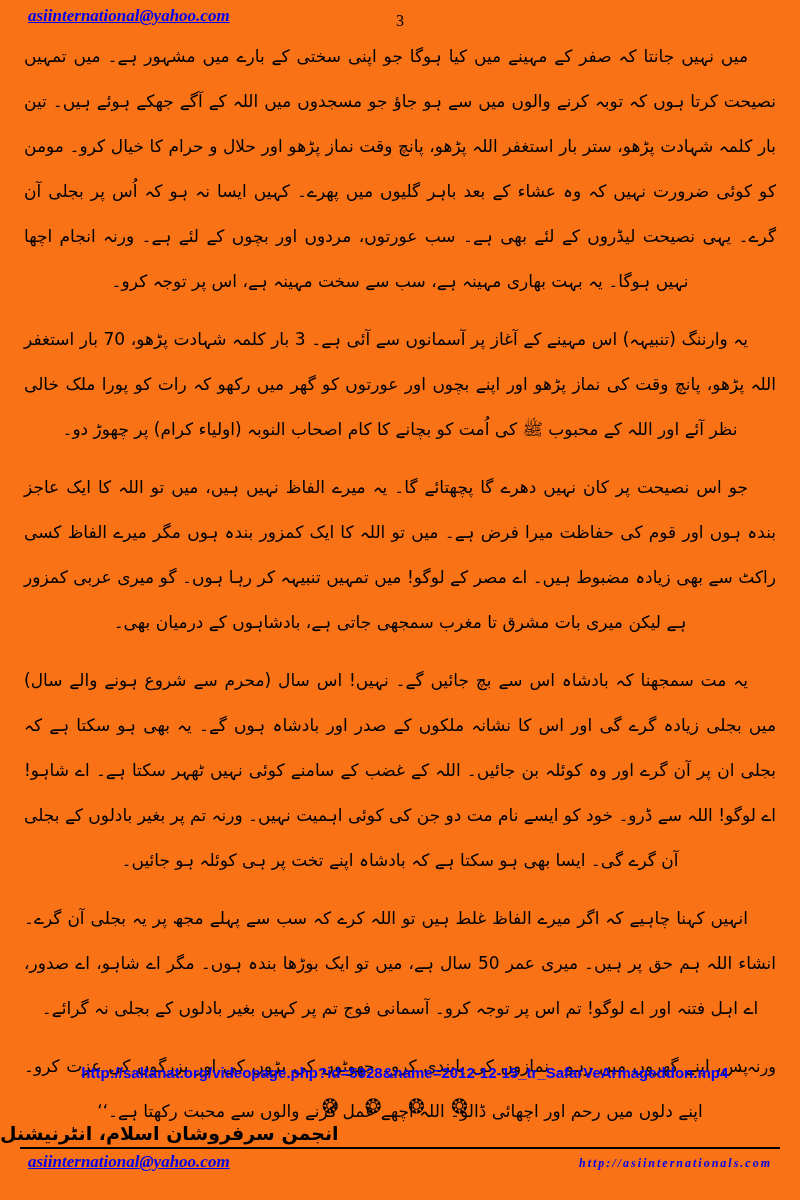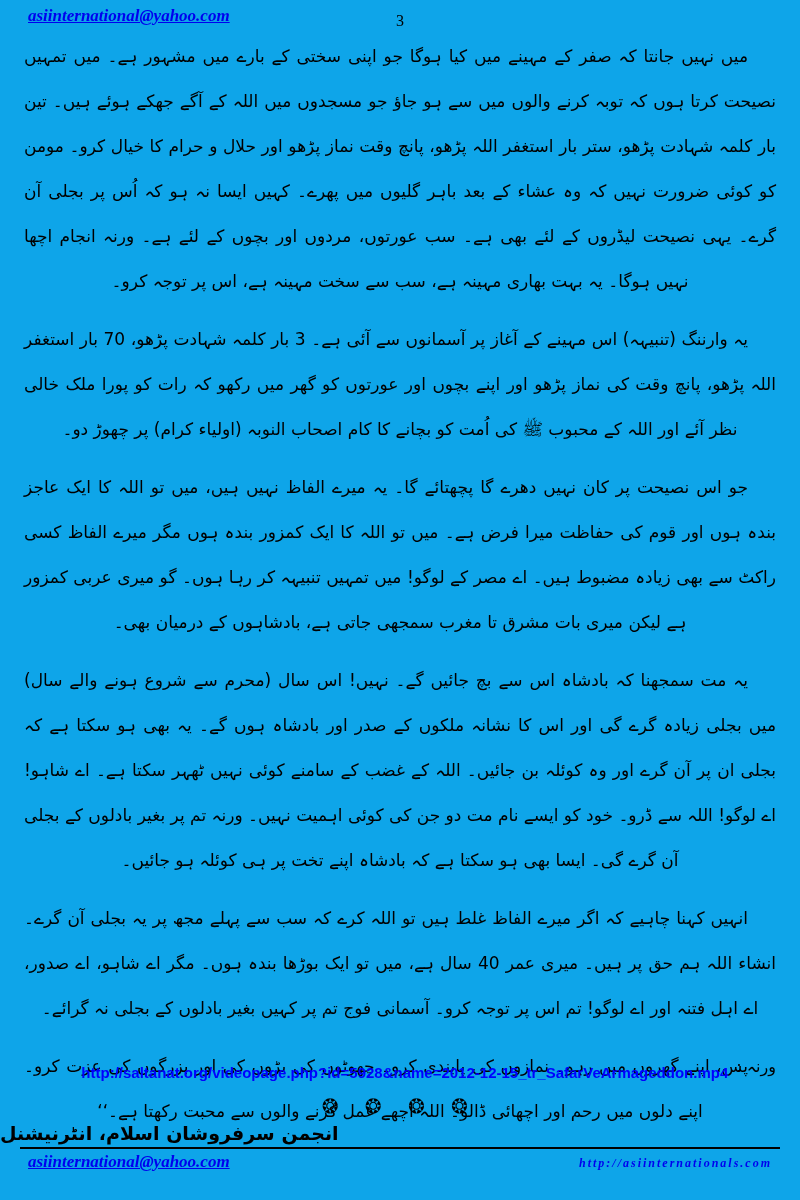--- a/index.html
+++ b/index.html
@@ -5,21 +5,21 @@
   html, body {
     margin: 0;
     padding: 0;
     background: #ffffff;
     width: 800px;
   }
   .page {
     position: relative;
     width: 800px;
     height: 1200px;
-    background: #0ea5e9;
+    background: #f97316;
     overflow: hidden;
     font-family: "DejaVu Sans", sans-serif;
     color: #000000;
     text-decoration: underline;
   }
   
   .top-email {
     position: absolute;
     top: 6px;
     left: 28px;
@@ -150,21 +150,21 @@
 
   <a class="top-email">asiinternational@yahoo.com</a>
 
   <div class="page-number">3</div>
 
   <div class="body-text">
     <p>میں نہیں جانتا کہ صفر کے مہینے میں کیا ہوگا جو اپنی سختی کے بارے میں مشہور ہے۔ میں تمہیں نصیحت کرتا ہوں کہ توبہ کرنے والوں میں سے ہو جاؤ جو مسجدوں میں اللہ کے آگے جھکے ہوئے ہیں۔ تین بار کلمہ شہادت پڑھو، ستر بار استغفر اللہ پڑھو، پانچ وقت نماز پڑھو اور حلال و حرام کا خیال کرو۔ مومن کو کوئی ضرورت نہیں کہ وہ عشاء کے بعد باہر گلیوں میں پھرے۔ کہیں ایسا نہ ہو کہ اُس پر بجلی آن گرے۔ یہی نصیحت لیڈروں کے لئے بھی ہے۔ سب عورتوں، مردوں اور بچوں کے لئے ہے۔ ورنہ انجام اچھا نہیں ہوگا۔ یہ بہت بھاری مہینہ ہے، سب سے سخت مہینہ ہے، اس پر توجہ کرو۔</p>
     <p>یہ وارننگ (تنبیہہ) اس مہینے کے آغاز پر آسمانوں سے آئی ہے۔ 3 بار کلمہ شہادت پڑھو، 70 بار استغفر اللہ پڑھو، پانچ وقت کی نماز پڑھو اور اپنے بچوں اور عورتوں کو گھر میں رکھو کہ رات کو پورا ملک خالی نظر آئے اور اللہ کے محبوب ﷺ کی اُمت کو بچانے کا کام اصحاب النوبہ (اولیاء کرام) پر چھوڑ دو۔</p>
     <p>جو اس نصیحت پر کان نہیں دھرے گا پچھتائے گا۔ یہ میرے الفاظ نہیں ہیں، میں تو اللہ کا ایک عاجز بندہ ہوں اور قوم کی حفاظت میرا فرض ہے۔ میں تو اللہ کا ایک کمزور بندہ ہوں مگر میرے الفاظ کسی راکٹ سے بھی زیادہ مضبوط ہیں۔ اے مصر کے لوگو! میں تمہیں تنبیہہ کر رہا ہوں۔ گو میری عربی کمزور ہے لیکن میری بات مشرق تا مغرب سمجھی جاتی ہے، بادشاہوں کے درمیان بھی۔</p>
     <p>یہ مت سمجھنا کہ بادشاہ اس سے بچ جائیں گے۔ نہیں! اس سال (محرم سے شروع ہونے والے سال) میں بجلی زیادہ گرے گی اور اس کا نشانہ ملکوں کے صدر اور بادشاہ ہوں گے۔ یہ بھی ہو سکتا ہے کہ بجلی ان پر آن گرے اور وہ کوئلہ بن جائیں۔ اللہ کے غضب کے سامنے کوئی نہیں ٹھہر سکتا ہے۔ اے شاہو! اے لوگو! اللہ سے ڈرو۔ خود کو ایسے نام مت دو جن کی کوئی اہمیت نہیں۔ ورنہ تم پر بغیر بادلوں کے بجلی آن گرے گی۔ ایسا بھی ہو سکتا ہے کہ بادشاہ اپنے تخت پر ہی کوئلہ ہو جائیں۔</p>
-    <p>انہیں کہنا چاہیے کہ اگر میرے الفاظ غلط ہیں تو اللہ کرے کہ سب سے پہلے مجھ پر یہ بجلی آن گرے۔ انشاء اللہ ہم حق پر ہیں۔ میری عمر 40 سال ہے، میں تو ایک بوڑھا بندہ ہوں۔ مگر اے شاہو، اے صدور، اے اہل فتنہ اور اے لوگو! تم اس پر توجہ کرو۔ آسمانی فوج تم پر کہیں بغیر بادلوں کے بجلی نہ گرائے۔</p>
+    <p>انہیں کہنا چاہیے کہ اگر میرے الفاظ غلط ہیں تو اللہ کرے کہ سب سے پہلے مجھ پر یہ بجلی آن گرے۔ انشاء اللہ ہم حق پر ہیں۔ میری عمر 50 سال ہے، میں تو ایک بوڑھا بندہ ہوں۔ مگر اے شاہو، اے صدور، اے اہل فتنہ اور اے لوگو! تم اس پر توجہ کرو۔ آسمانی فوج تم پر کہیں بغیر بادلوں کے بجلی نہ گرائے۔</p>
     <p>پس، اپنے گھروں میں رہو۔ نمازوں کی پابندی کرو۔ چھوٹوں کی بڑوں کی اور بزرگوں کی عزت کرو۔ اپنے دلوں میں رحم اور اچھائی ڈالو۔ اللہ اچھے عمل کرنے والوں سے محبت رکھتا ہے۔‘‘</p>
   </div>
 
   <div class="reference-line">
     <span class="reference-label">ورنہ :</span>
     <a class="reference-url">http://saltanat.org/videopage.php?id=5928&amp;name=2012-12-15_tr_SafarVeArmageddon.mp4</a>
   </div>
 
   <div class="star-row">❂ ❂ ❂ ❂</div>
 

